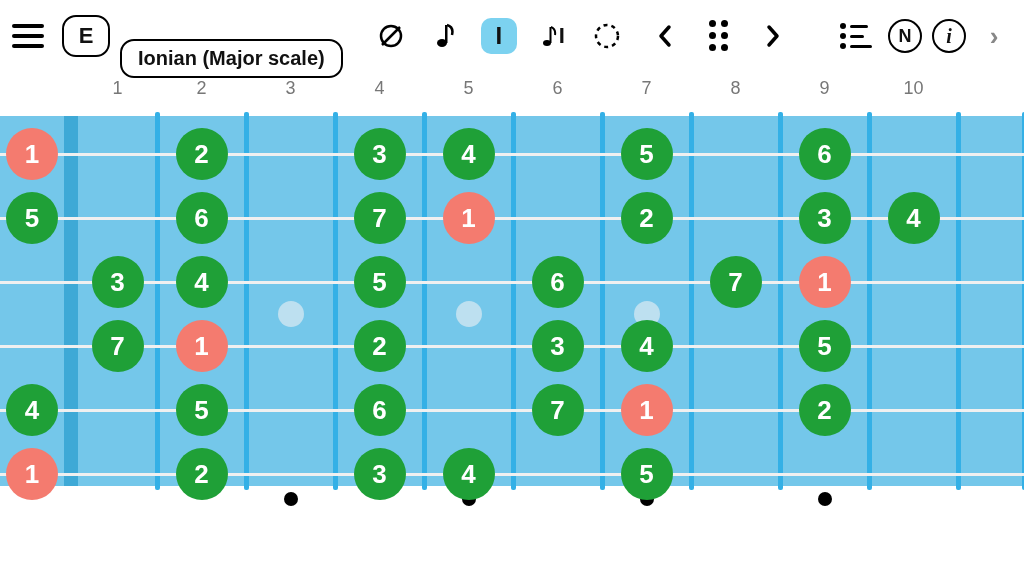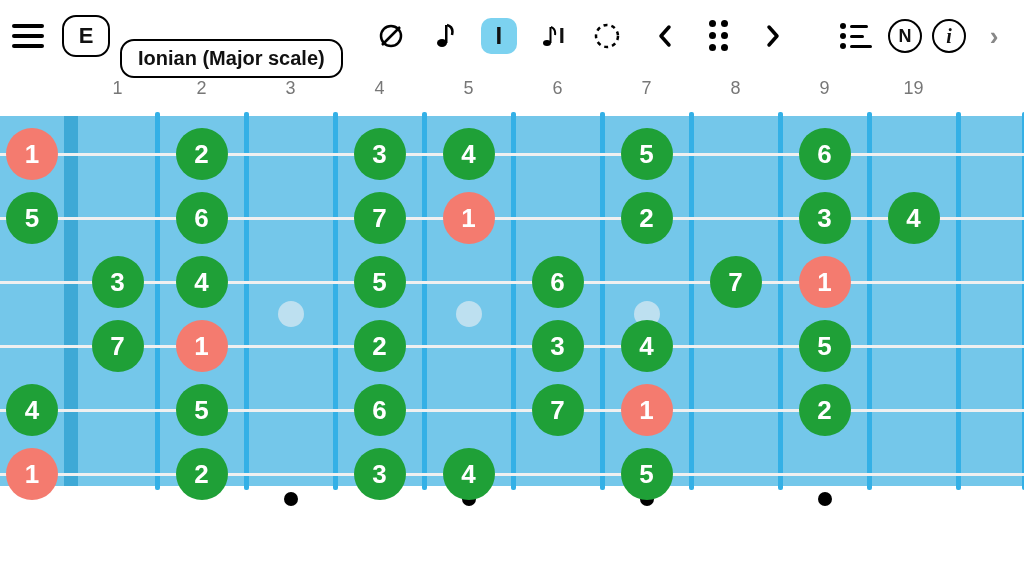--- a/index.html
+++ b/index.html
@@ -140,21 +140,21 @@
 <div class="fretnums" id="fretnums">
     <span style="left: 117.5px;">1</span>
     <span style="left: 201.5px;">2</span>
     <span style="left: 290.5px;">3</span>
     <span style="left: 379.5px;">4</span>
     <span style="left: 468.5px;">5</span>
     <span style="left: 557.5px;">6</span>
     <span style="left: 646.5px;">7</span>
     <span style="left: 735.5px;">8</span>
     <span style="left: 824.5px;">9</span>
-    <span style="left: 913.5px;">19</span>
+    <span style="left: 913.5px;">10</span>
   </div>
 
 <div class="board-wrap" id="board">
   <div class="neck"></div>
   <div class="nut"></div>
 <div class="fret" style="left: 155px;"></div>
     <div class="fret" style="left: 244px;"></div>
     <div class="fret" style="left: 333px;"></div>
     <div class="fret" style="left: 422px;"></div>
     <div class="fret" style="left: 511px;"></div>

